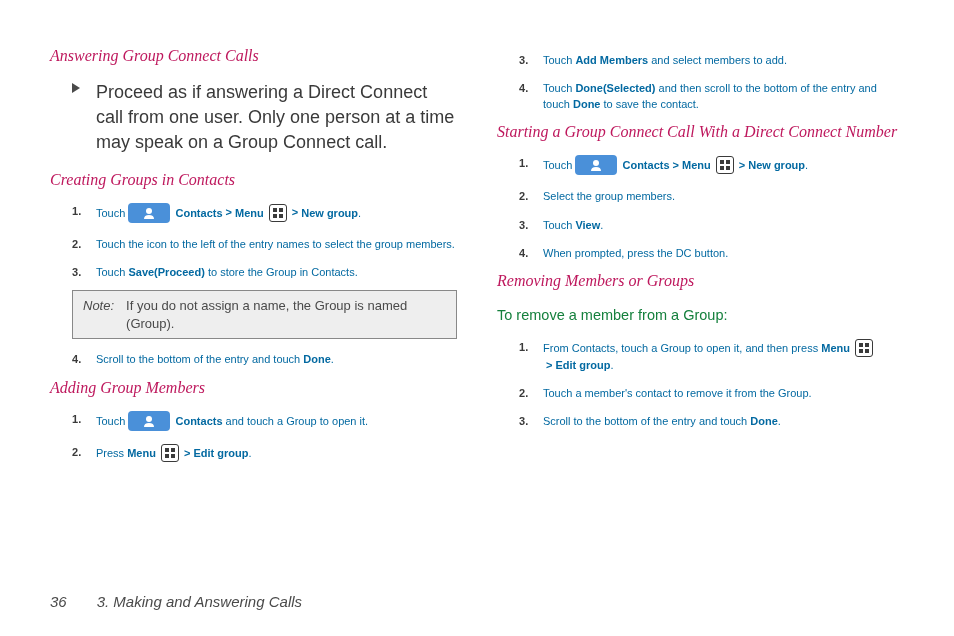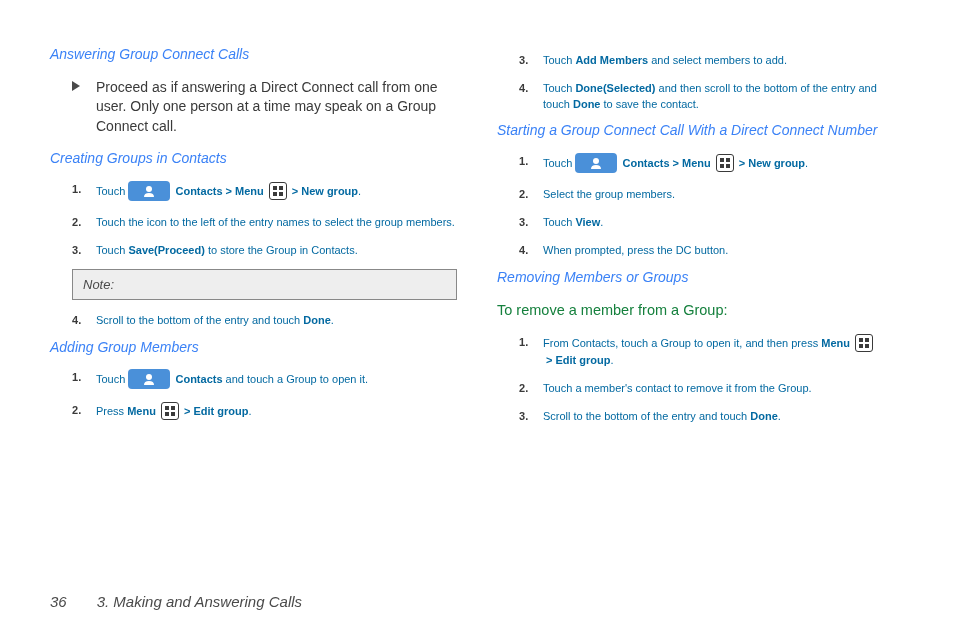--- a/index.html
+++ b/index.html
@@ -16,26 +16,26 @@
     display: flex;
     gap: 40px;
   }
   .col {
     flex: 1;
     min-width: 0;
   }
   h2 {
     font-style: italic;
     font-weight: normal;
-    font-size: 14px;
-    color: #3b82f6;
+    font-size: 16px;
+    color: #be185d;
     margin-bottom: 14px;
     margin-top: 6px;
     line-height: 1.25;
-    font-family: Liberation Sans, sans-serif;
+    font-family: Liberation Serif, serif;
   }
   .intro {
     font-size: 14.5px;
     line-height: 1.4;
     margin-bottom: 14px;
     color: #15803d;
   }
   ol {
     list-style: none;
     counter-reset: item;
@@ -56,21 +56,21 @@
     position: absolute;
     left: 22px;
     font-weight: bold;
     color: #3a3a3a;
   }
   .bullet-list {
     list-style: none;
     margin-bottom: 14px;
   }
   .bullet-list li {
-    font-size: 14px;
+    font-size: 18px;
     line-height: 1.4;
     padding-left: 46px;
     position: relative;
     color: #3a3a3a;
   }
   .bullet-marker {
     position: absolute;
     left: 22px;
     top: 3px;
     width: 0;
@@ -172,20 +172,21 @@
           </span><span class="bold"> Contacts</span><span class="gt">&gt;</span><span class="bold">Menu</span> <span class="menu-icon"></span><span class="gt">&gt;</span><span class="bold">New group</span><span>.</span>
       </li>
       <li>Touch the icon to the left of the entry names to select the group members.</li>
       <li>
         <span>Touch </span><span class="bold">Save(Proceed)</span><span> to store the Group in Contacts.</span>
       </li>
     </ol>
 
     <div class="note-box">
       <span class="note-label">Note:</span>
+      <span>If you do not assign a name, the Group is named (Group).</span>
     </div>
 
     <ol start="4" style="counter-reset: item 3;">
       <li>
         <span>Scroll to the bottom of the entry and touch </span><span class="bold">Done</span><span>.</span>
       </li>
     </ol>
 
     <h2>Adding Group Members</h2>
 

